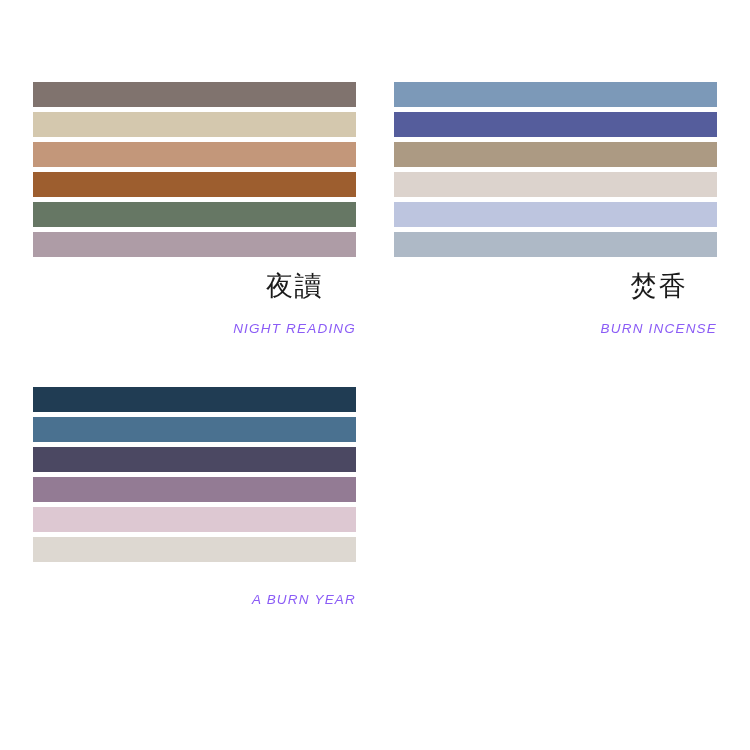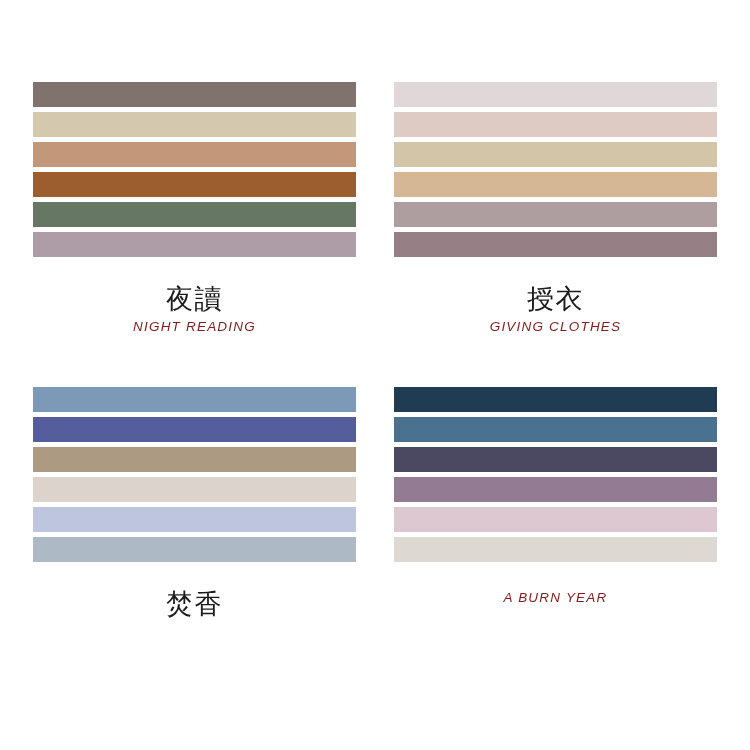--- a/index.html
+++ b/index.html
@@ -21,22 +21,21 @@
     display: grid;
     grid-template-columns: 1fr 1fr;
     grid-template-rows: 1fr 1fr;
     column-gap: 38px;
     row-gap: 22px;
     padding: 82px 33px 80px 33px;
   }
   .palette-card {
     display: flex;
     flex-direction: column;
-    align-items: center;
-    gap: 13px;
+    align-items: flex-end;
   }
   .swatch-stack {
     display: flex;
     flex-direction: column;
     width: 100%;
   }
   .swatch-bar {
     height: 25px;
     width: 100%;
     margin-bottom: 5px;
@@ -55,22 +54,22 @@
     letter-spacing: 1.5px;
     color: #1b1b1b;
     font-weight: 400;
   }
   .subtitle-en {
     font-family: "Liberation Sans", sans-serif;
     font-size: 13.5px;
     line-height: 20px;
     font-style: italic;
     letter-spacing: 1.2px;
-    color: #7f1d1d;
-    margin-top: 1px;
+    color: #8b5cf6;
+    margin-top: 16px;
     white-space: nowrap;
   }
 </style>
 </head>
 <body>
 
 <div id="palette-sheet">
 
   <div class="palette-card">
     <div class="swatch-stack">
@@ -80,46 +79,33 @@
       <div class="swatch-bar" title="#9D5E2F" style="background-color: rgb(157, 94, 47);"></div>
       <div class="swatch-bar" title="#667764" style="background-color: rgb(102, 119, 100);"></div>
       <div class="swatch-bar" title="#AE9CA6" style="background-color: rgb(174, 156, 166);"></div>
     </div>
     <div class="card-caption">
       <div class="title-cn">夜讀</div>
       <div class="subtitle-en">NIGHT READING</div>
     </div>
   </div>
 
-  <div class="palette-card">
-    <div class="swatch-stack">
-      <div class="swatch-bar" title="#E0D7D9" style="background-color: rgb(224, 215, 217);"></div>
-      <div class="swatch-bar" title="#DECCC4" style="background-color: rgb(222, 204, 196);"></div>
-      <div class="swatch-bar" title="#D3C6A8" style="background-color: rgb(211, 198, 168);"></div>
-      <div class="swatch-bar" title="#D5B795" style="background-color: rgb(213, 183, 149);"></div>
-      <div class="swatch-bar" title="#AE9EA0" style="background-color: rgb(174, 158, 160);"></div>
-      <div class="swatch-bar" title="#967F85" style="background-color: rgb(150, 127, 133);"></div>
-    </div>
-    <div class="card-caption">
-      <div class="title-cn">授衣</div>
-      <div class="subtitle-en">GIVING CLOTHES</div>
-    </div>
-  </div>
 
   <div class="palette-card">
     <div class="swatch-stack">
       <div class="swatch-bar" title="#7C99B8" style="background-color: rgb(124, 153, 184);"></div>
       <div class="swatch-bar" title="#555D9C" style="background-color: rgb(85, 93, 156);"></div>
       <div class="swatch-bar" title="#AC9A83" style="background-color: rgb(172, 154, 131);"></div>
       <div class="swatch-bar" title="#DCD3CD" style="background-color: rgb(220, 211, 205);"></div>
       <div class="swatch-bar" title="#BDC5DF" style="background-color: rgb(189, 197, 223);"></div>
       <div class="swatch-bar" title="#AEB9C6" style="background-color: rgb(174, 185, 198);"></div>
     </div>
     <div class="card-caption">
       <div class="title-cn">焚香</div>
+      <div class="subtitle-en">BURN INCENSE</div>
     </div>
   </div>
 
   <div class="palette-card">
     <div class="swatch-stack">
       <div class="swatch-bar" title="#203C53" style="background-color: rgb(32, 60, 83);"></div>
       <div class="swatch-bar" title="#4A7190" style="background-color: rgb(74, 113, 144);"></div>
       <div class="swatch-bar" title="#4B4862" style="background-color: rgb(75, 72, 98);"></div>
       <div class="swatch-bar" title="#937B94" style="background-color: rgb(147, 123, 148);"></div>
       <div class="swatch-bar" title="#DDC8D2" style="background-color: rgb(221, 200, 210);"></div>

